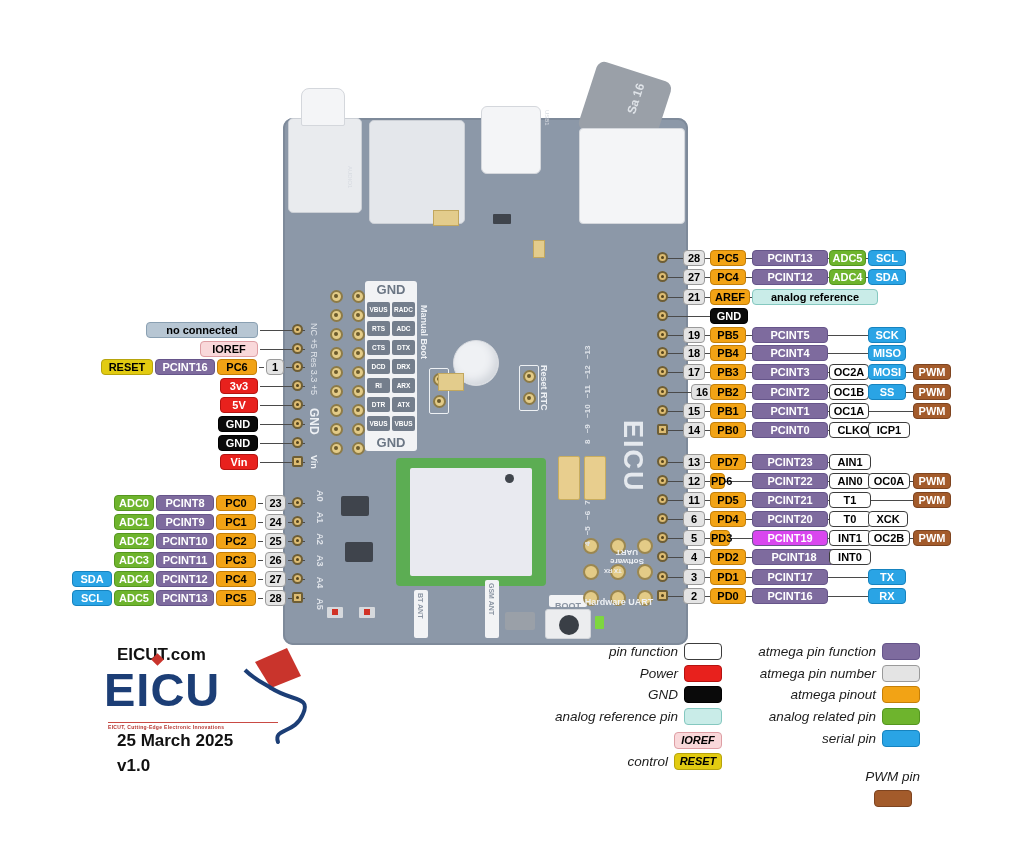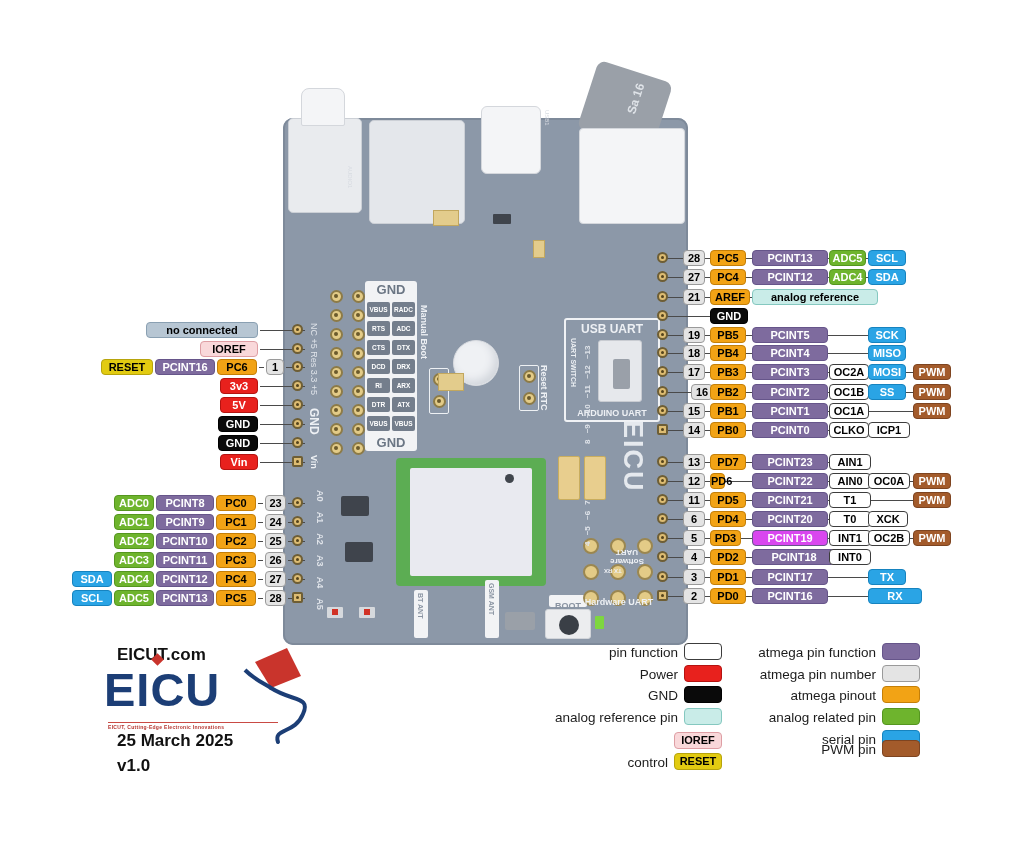--- a/index.html
+++ b/index.html
@@ -29,21 +29,21 @@
   .vt{writing-mode:vertical-rl;white-space:nowrap;}
   .vtx{transform:rotate(-90deg);transform-origin:left top;white-space:nowrap;}
   .hole{position:absolute;width:13px;height:13px;border-radius:50%;background:#E3CB87;
         border:2px solid #8d7b47;box-sizing:border-box;}
   .hole::after{content:"";position:absolute;left:2px;top:2px;width:4px;height:4px;border-radius:50%;background:#6b5a2c;}
   .cell{background:#747E8C;border-radius:2px;color:#fff;font-size:6.5px;font-weight:bold;
         text-align:center;line-height:15px;height:15px;}
   .goldpad{position:absolute;width:16px;height:16px;border-radius:50%;background:#E3CB87;
         border:2px solid #9b8750;box-sizing:border-box;}
   
-  .legrow{position:absolute;display:flex;align-items:flex-end;gap:6px;height:18px;z-index:5;}
+  .legrow{position:absolute;display:flex;align-items:center;gap:6px;height:18px;z-index:5;font-style:italic;}
   .leglabel{font-size:13.5px;color:#1c1c1c;white-space:nowrap;}
   .legnote{font-size:10px;color:#1c1c1c;white-space:nowrap;}
   .legchip{height:17px;line-height:15px;}
   
   .bbold{font-weight:bold;color:#111;position:absolute;}
   #brand-logo{position:absolute;left:104px;top:662px;font-size:47px;font-weight:bold;
               color:#1C3E76;letter-spacing:1px;font-family:"Liberation Sans",sans-serif;}
   #brand-tagline{position:absolute;left:108px;top:722px;width:170px;font-size:5px;
                  color:#B5342F;font-weight:bold;letter-spacing:.3px;border-top:1px solid #c94a44;padding-top:1px;}
 </style>
@@ -139,28 +139,20 @@
     <div class="cmp" style="left:301px;top:338px;width:22px;height:44px;background:#E8CE8E;border:1px solid #c9ad5e;border-radius:2px;"></div>
     <div class="cmp" style="left:58px;top:378px;width:28px;height:20px;background:#3F444C;border-radius:2px;"></div>
     <div class="cmp" style="left:62px;top:424px;width:28px;height:20px;background:#3F444C;border-radius:2px;"></div>
     <div class="cmp" style="left:44px;top:489px;width:16px;height:11px;background:#D6D9DD;border-radius:1px;">
         <span style="position:absolute;left:5px;top:2px;width:6px;height:6px;background:#D13226;"></span>
       </div>
     <div class="cmp" style="left:76px;top:489px;width:16px;height:11px;background:#D6D9DD;border-radius:1px;">
         <span style="position:absolute;left:5px;top:2px;width:6px;height:6px;background:#D13226;"></span>
       </div>
 
-    <div class="cmp" style="left:281px;top:200px;width:96px;height:104px;border:2px solid #F0F2F5;border-radius:3px;">
-      <div class="silk" style="text-align:center;font-size:12px;margin-top:2px;">USB UART</div>
-      <div class="vt silk" style="position:absolute;left:4px;top:18px;font-size:7px;">UART SWITCH</div>
-      <div class="cmp" style="left:32px;top:20px;width:44px;height:62px;background:#E6E8EC;border:1px solid #c9ccd2;border-radius:3px;">
-        <span style="position:absolute;left:14px;top:18px;width:17px;height:30px;background:#9AA0A9;border-radius:2px;"></span>
-      </div>
-      <div class="silk" style="position:absolute;bottom:2px;width:100%;text-align:center;font-size:9px;">ARDUINO UART</div>
-    </div>
 
     <div class="cmp" style="left:236px;top:247px;width:20px;height:46px;border:1px solid #eef1f4;border-radius:2px;">
       <span class="hole" style="left:3px;top:4px;"></span>
         <span class="hole" style="left:3px;top:26px;"></span>
     </div>
     <div class="cmp vt silk" style="left:256px;top:247px;font-size:9px;">Reset RTC</div>
 
     <div class="cmp vt silk" style="left:334px;top:302px;font-size:27px;opacity:.92;letter-spacing:2px;">EICU</div>
 
     <div class="cmp" style="left:113px;top:340px;width:150px;height:128px;background:#5CAD53;border-radius:4px;">
@@ -280,21 +272,21 @@
         <span class="badge" style="background: rgb(126, 107, 158); color: rgb(255, 255, 255); border-color: rgb(102, 85, 138); width: 76px; left: 97px;">PCINT1</span>
         <span class="badge" style="background: rgb(255, 255, 255); color: rgb(0, 0, 0); border-color: rgb(60, 60, 60); width: 40px; left: 174px;">OC1A</span>
         <span class="badge" style="background: rgb(163, 91, 43); color: rgb(255, 255, 255); border-color: rgb(126, 68, 32); width: 38px; left: 258px;">PWM</span>
         <span class="pad" style="left: 2px; top: 2px;"></span>
       </div>
       <div class="rowR" style="top: 422px;">
         <span class="line" style="width: 225px;"></span>
         <span class="badge" style="background: rgb(228, 228, 228); color: rgb(0, 0, 0); border-color: rgb(154, 154, 154); width: 22px; left: 28px;">14</span>
         <span class="badge" style="background: rgb(242, 163, 21); color: rgb(0, 0, 0); border-color: rgb(196, 127, 8); width: 36px; left: 55px;">PB0</span>
         <span class="badge" style="background: rgb(126, 107, 158); color: rgb(255, 255, 255); border-color: rgb(102, 85, 138); width: 76px; left: 97px;">PCINT0</span>
-        <span class="badge" style="background: rgb(255, 255, 255); color: rgb(0, 0, 0); border-color: rgb(60, 60, 60); width: 40px; left: 174px;">CLKO</span>
+        <span class="badge" style="background: rgb(255, 255, 255); color: rgb(0, 0, 0); border-color: rgb(60, 60, 60); width: 48px; left: 174px;">CLKO</span>
         <span class="badge" style="background: rgb(255, 255, 255); color: rgb(0, 0, 0); border-color: rgb(60, 60, 60); width: 42px; left: 213px;">ICP1</span>
         <span class="pad sq" style="left: 2px; top: 2px;"></span>
       </div>
       <div class="rowR" style="top: 454px;">
         <span class="line" style="width: 186px;"></span>
         <span class="badge" style="background: rgb(228, 228, 228); color: rgb(0, 0, 0); border-color: rgb(154, 154, 154); width: 22px; left: 28px;">13</span>
         <span class="badge" style="background: rgb(242, 163, 21); color: rgb(0, 0, 0); border-color: rgb(196, 127, 8); width: 36px; left: 55px;">PD7</span>
         <span class="badge" style="background: rgb(126, 107, 158); color: rgb(255, 255, 255); border-color: rgb(102, 85, 138); width: 76px; left: 97px;">PCINT23</span>
         <span class="badge" style="background: rgb(255, 255, 255); color: rgb(0, 0, 0); border-color: rgb(60, 60, 60); width: 42px; left: 174px;">AIN1</span>
         <span class="pad" style="left: 2px; top: 2px;"></span>
@@ -323,21 +315,21 @@
         <span class="badge" style="background: rgb(228, 228, 228); color: rgb(0, 0, 0); border-color: rgb(154, 154, 154); width: 22px; left: 28px;">6</span>
         <span class="badge" style="background: rgb(242, 163, 21); color: rgb(0, 0, 0); border-color: rgb(196, 127, 8); width: 36px; left: 55px;">PD4</span>
         <span class="badge" style="background: rgb(126, 107, 158); color: rgb(255, 255, 255); border-color: rgb(102, 85, 138); width: 76px; left: 97px;">PCINT20</span>
         <span class="badge" style="background: rgb(255, 255, 255); color: rgb(0, 0, 0); border-color: rgb(60, 60, 60); width: 42px; left: 174px;">T0</span>
         <span class="badge" style="background: rgb(255, 255, 255); color: rgb(0, 0, 0); border-color: rgb(60, 60, 60); width: 40px; left: 213px;">XCK</span>
         <span class="pad" style="left: 2px; top: 2px;"></span>
       </div>
       <div class="rowR" style="top: 530px;">
         <span class="line" style="width: 270px;"></span>
         <span class="badge" style="background: rgb(228, 228, 228); color: rgb(0, 0, 0); border-color: rgb(154, 154, 154); width: 22px; left: 28px;">5</span>
-        <span class="badge" style="background: rgb(242, 163, 21); color: rgb(0, 0, 0); border-color: rgb(196, 127, 8); width: 31px; left: 55px;">PD3</span>
+        <span class="badge" style="background: rgb(242, 163, 21); color: rgb(0, 0, 0); border-color: rgb(196, 127, 8); width: 20px; left: 55px;">PD3</span>
         <span class="badge" style="background: #d946ef; color: rgb(255, 255, 255); border-color: rgb(102, 85, 138); width: 76px; left: 97px;">PCINT19</span>
         <span class="badge" style="background: rgb(255, 255, 255); color: rgb(0, 0, 0); border-color: rgb(60, 60, 60); width: 42px; left: 174px;">INT1</span>
         <span class="badge" style="background: rgb(255, 255, 255); color: rgb(0, 0, 0); border-color: rgb(60, 60, 60); width: 42px; left: 213px;">OC2B</span>
         <span class="badge" style="background: rgb(163, 91, 43); color: rgb(255, 255, 255); border-color: rgb(126, 68, 32); width: 38px; left: 258px;">PWM</span>
         <span class="pad" style="left: 2px; top: 2px;"></span>
       </div>
       <div class="rowR" style="top: 549px;">
         <span class="line" style="width: 186px;"></span>
         <span class="badge" style="background: rgb(228, 228, 228); color: rgb(0, 0, 0); border-color: rgb(154, 154, 154); width: 22px; left: 28px;">4</span>
         <span class="badge" style="background: rgb(242, 163, 21); color: rgb(0, 0, 0); border-color: rgb(196, 127, 8); width: 36px; left: 55px;">PD2</span>
@@ -351,21 +343,21 @@
         <span class="badge" style="background: rgb(242, 163, 21); color: rgb(0, 0, 0); border-color: rgb(196, 127, 8); width: 36px; left: 55px;">PD1</span>
         <span class="badge" style="background: rgb(126, 107, 158); color: rgb(255, 255, 255); border-color: rgb(102, 85, 138); width: 76px; left: 97px;">PCINT17</span>
         <span class="badge" style="background: rgb(42, 164, 229); color: rgb(255, 255, 255); border-color: rgb(22, 131, 191); width: 38px; left: 213px;">TX</span>
         <span class="pad" style="left: 2px; top: 2px;"></span>
       </div>
       <div class="rowR" style="top: 588px;">
         <span class="line" style="width: 225px;"></span>
         <span class="badge" style="background: rgb(228, 228, 228); color: rgb(0, 0, 0); border-color: rgb(154, 154, 154); width: 22px; left: 28px;">2</span>
         <span class="badge" style="background: rgb(242, 163, 21); color: rgb(0, 0, 0); border-color: rgb(196, 127, 8); width: 36px; left: 55px;">PD0</span>
         <span class="badge" style="background: rgb(126, 107, 158); color: rgb(255, 255, 255); border-color: rgb(102, 85, 138); width: 76px; left: 97px;">PCINT16</span>
-        <span class="badge" style="background: rgb(42, 164, 229); color: rgb(255, 255, 255); border-color: rgb(22, 131, 191); width: 54px; left: 213px;">RX</span>
+        <span class="badge" style="background: rgb(42, 164, 229); color: rgb(255, 255, 255); border-color: rgb(22, 131, 191); width: 38px; left: 213px;">RX</span>
         <span class="pad sq" style="left: 2px; top: 2px;"></span>
       </div>
     </div>
   <div id="rowsLT">
       <div class="rowL" style="top: 322px;">
         <span class="badge" style="background: rgb(183, 198, 211); color: rgb(0, 0, 0); border-color: rgb(138, 160, 178); width: 112px;">no connected</span>
         <span class="lineseg" style="width: 45px;"></span>
         <span class="pad" style="left: 292px; top: 2px;"></span>
       </div>
       <div class="rowL" style="top: 341px;">
@@ -503,21 +495,21 @@
         <span class="badge legchip" style="background: rgb(242, 163, 21); color: rgb(0, 0, 0); border-color: rgb(196, 127, 8); width: 38px;"></span>
       </div>
       <div class="legrow" style="top: 707px; right: 104px;">
         <span class="leglabel">analog related pin</span>
         <span class="badge legchip" style="background: rgb(110, 180, 45); color: rgb(255, 255, 255); border-color: rgb(85, 150, 31); width: 38px;"></span>
       </div>
       <div class="legrow" style="top: 729px; right: 104px;">
         <span class="leglabel">serial pin</span>
         <span class="badge legchip" style="background: rgb(42, 164, 229); color: rgb(255, 255, 255); border-color: rgb(22, 131, 191); width: 38px;"></span>
       </div>
-      <div class="legrow" style="top: 739px; right: 104px;">
+      <div class="legrow" style="top: 769px; right: 104px; flex-direction: column;">
         <span class="leglabel">PWM pin</span>
         <span class="badge legchip" style="background: rgb(163, 91, 43); color: rgb(255, 255, 255); border-color: rgb(126, 68, 32); width: 38px;"></span>
       </div>
     </div>
 
   <div class="bbold" id="brand-site" style="left:117px;top:645px;font-size:17px;">EICUT.com</div>
   <div id="brand-logo">EICU</div>
   <svg style="position:absolute;left:215px;top:640px;" width="110" height="110" viewBox="0 0 110 110">
     <path d="M40 22 L72 8 L86 36 L56 48 Z" fill="#C9342C"></path>
     <path d="M56 48 C 78 62, 96 56, 88 74 C 80 94, 58 88, 63 102" stroke="#1C3E76" stroke-width="4" fill="none" stroke-linecap="round"></path>

